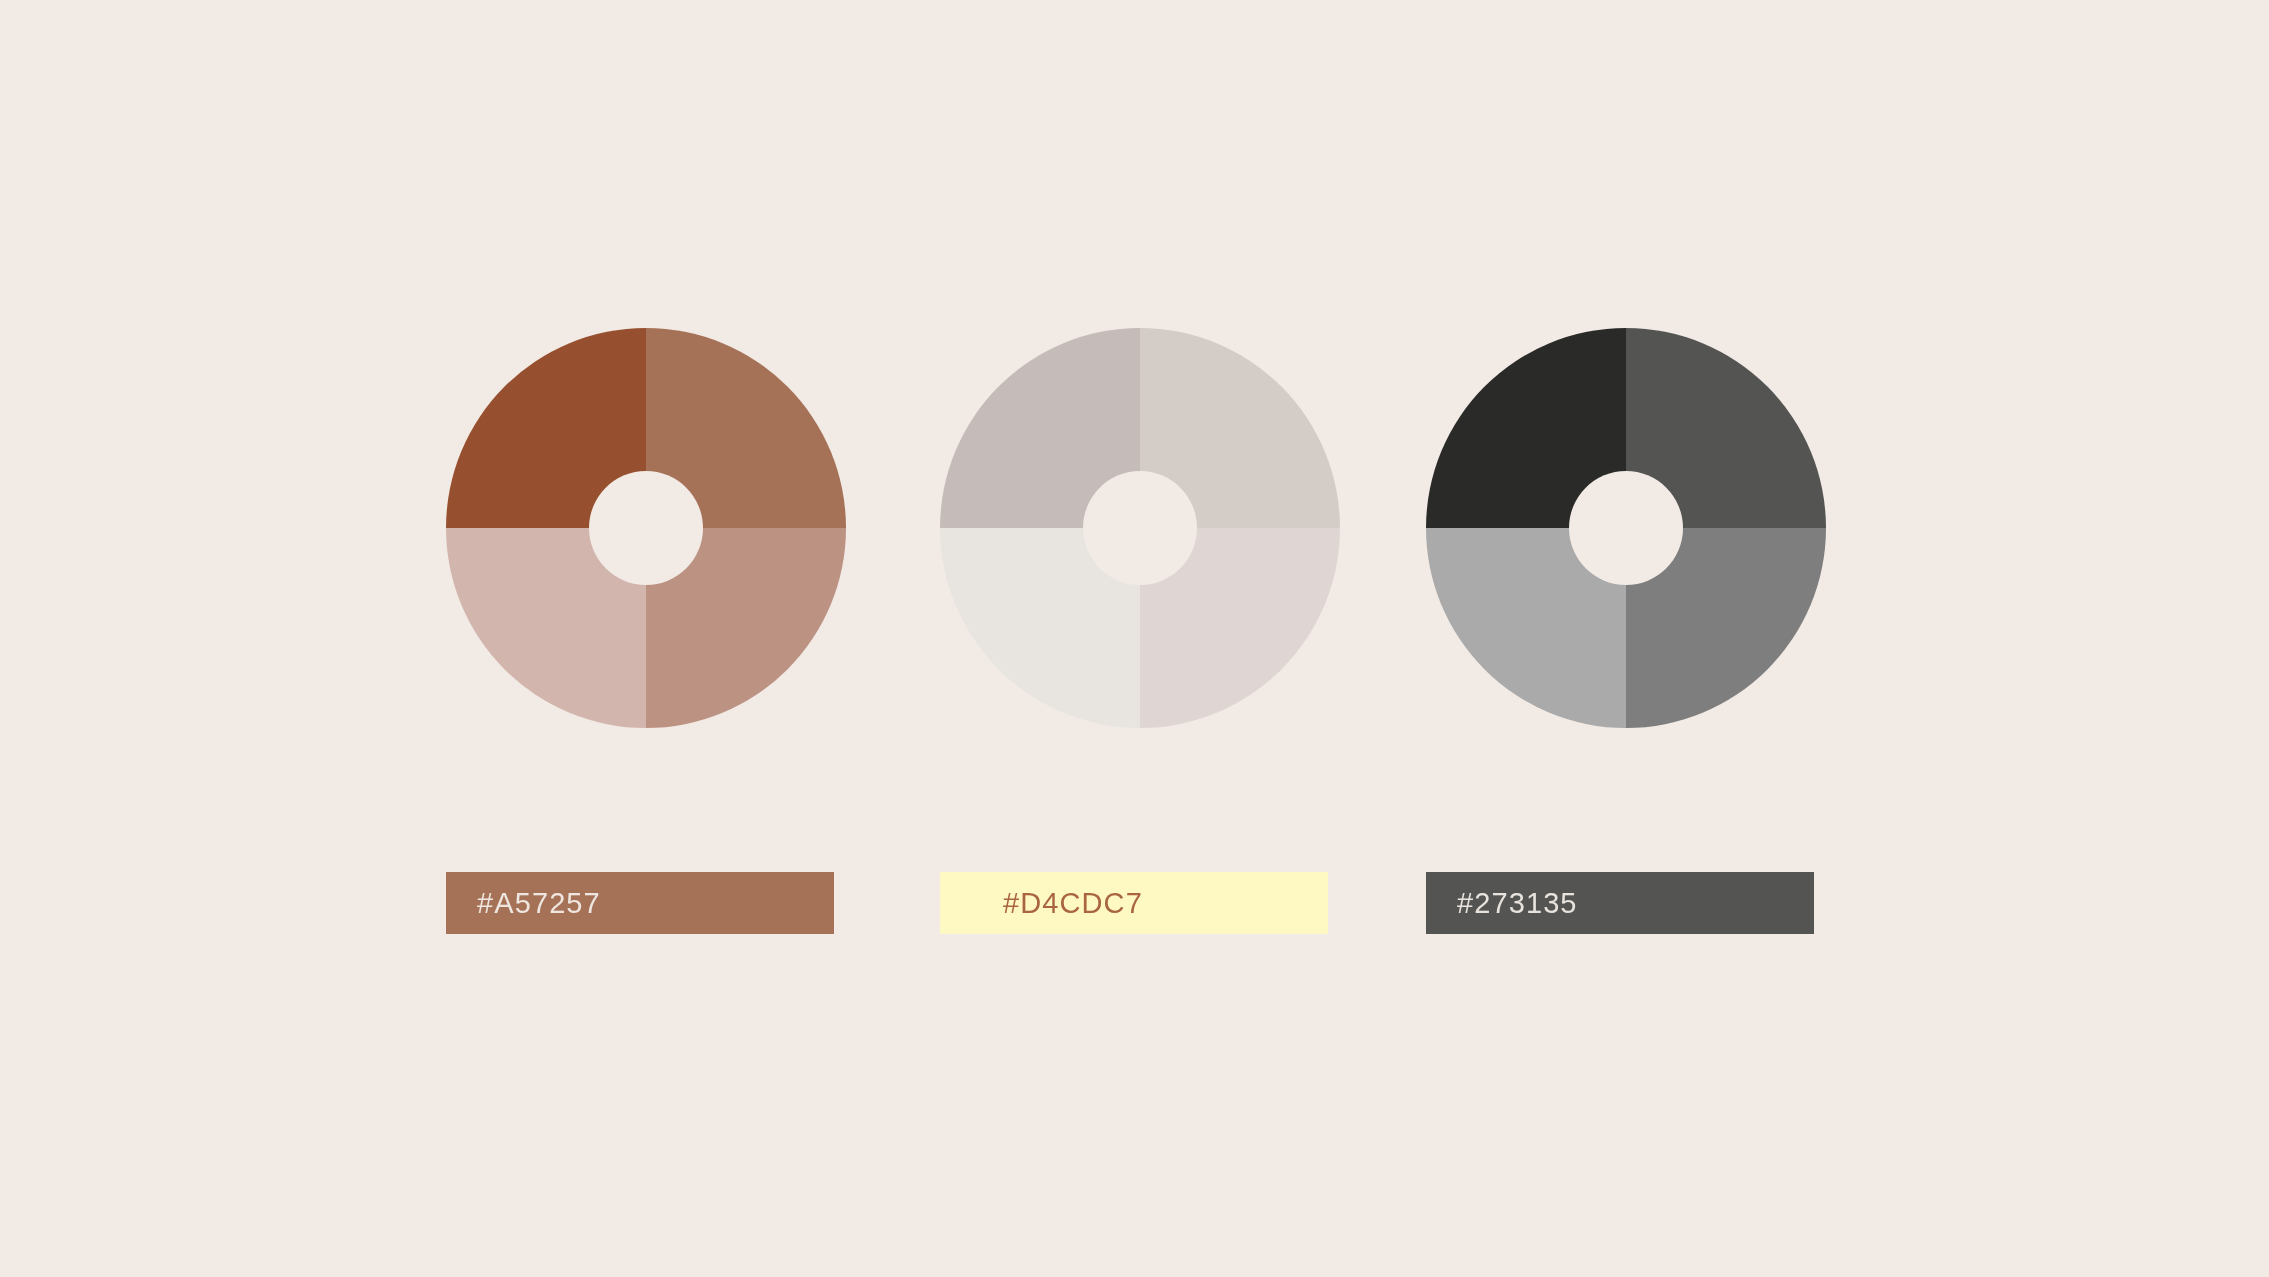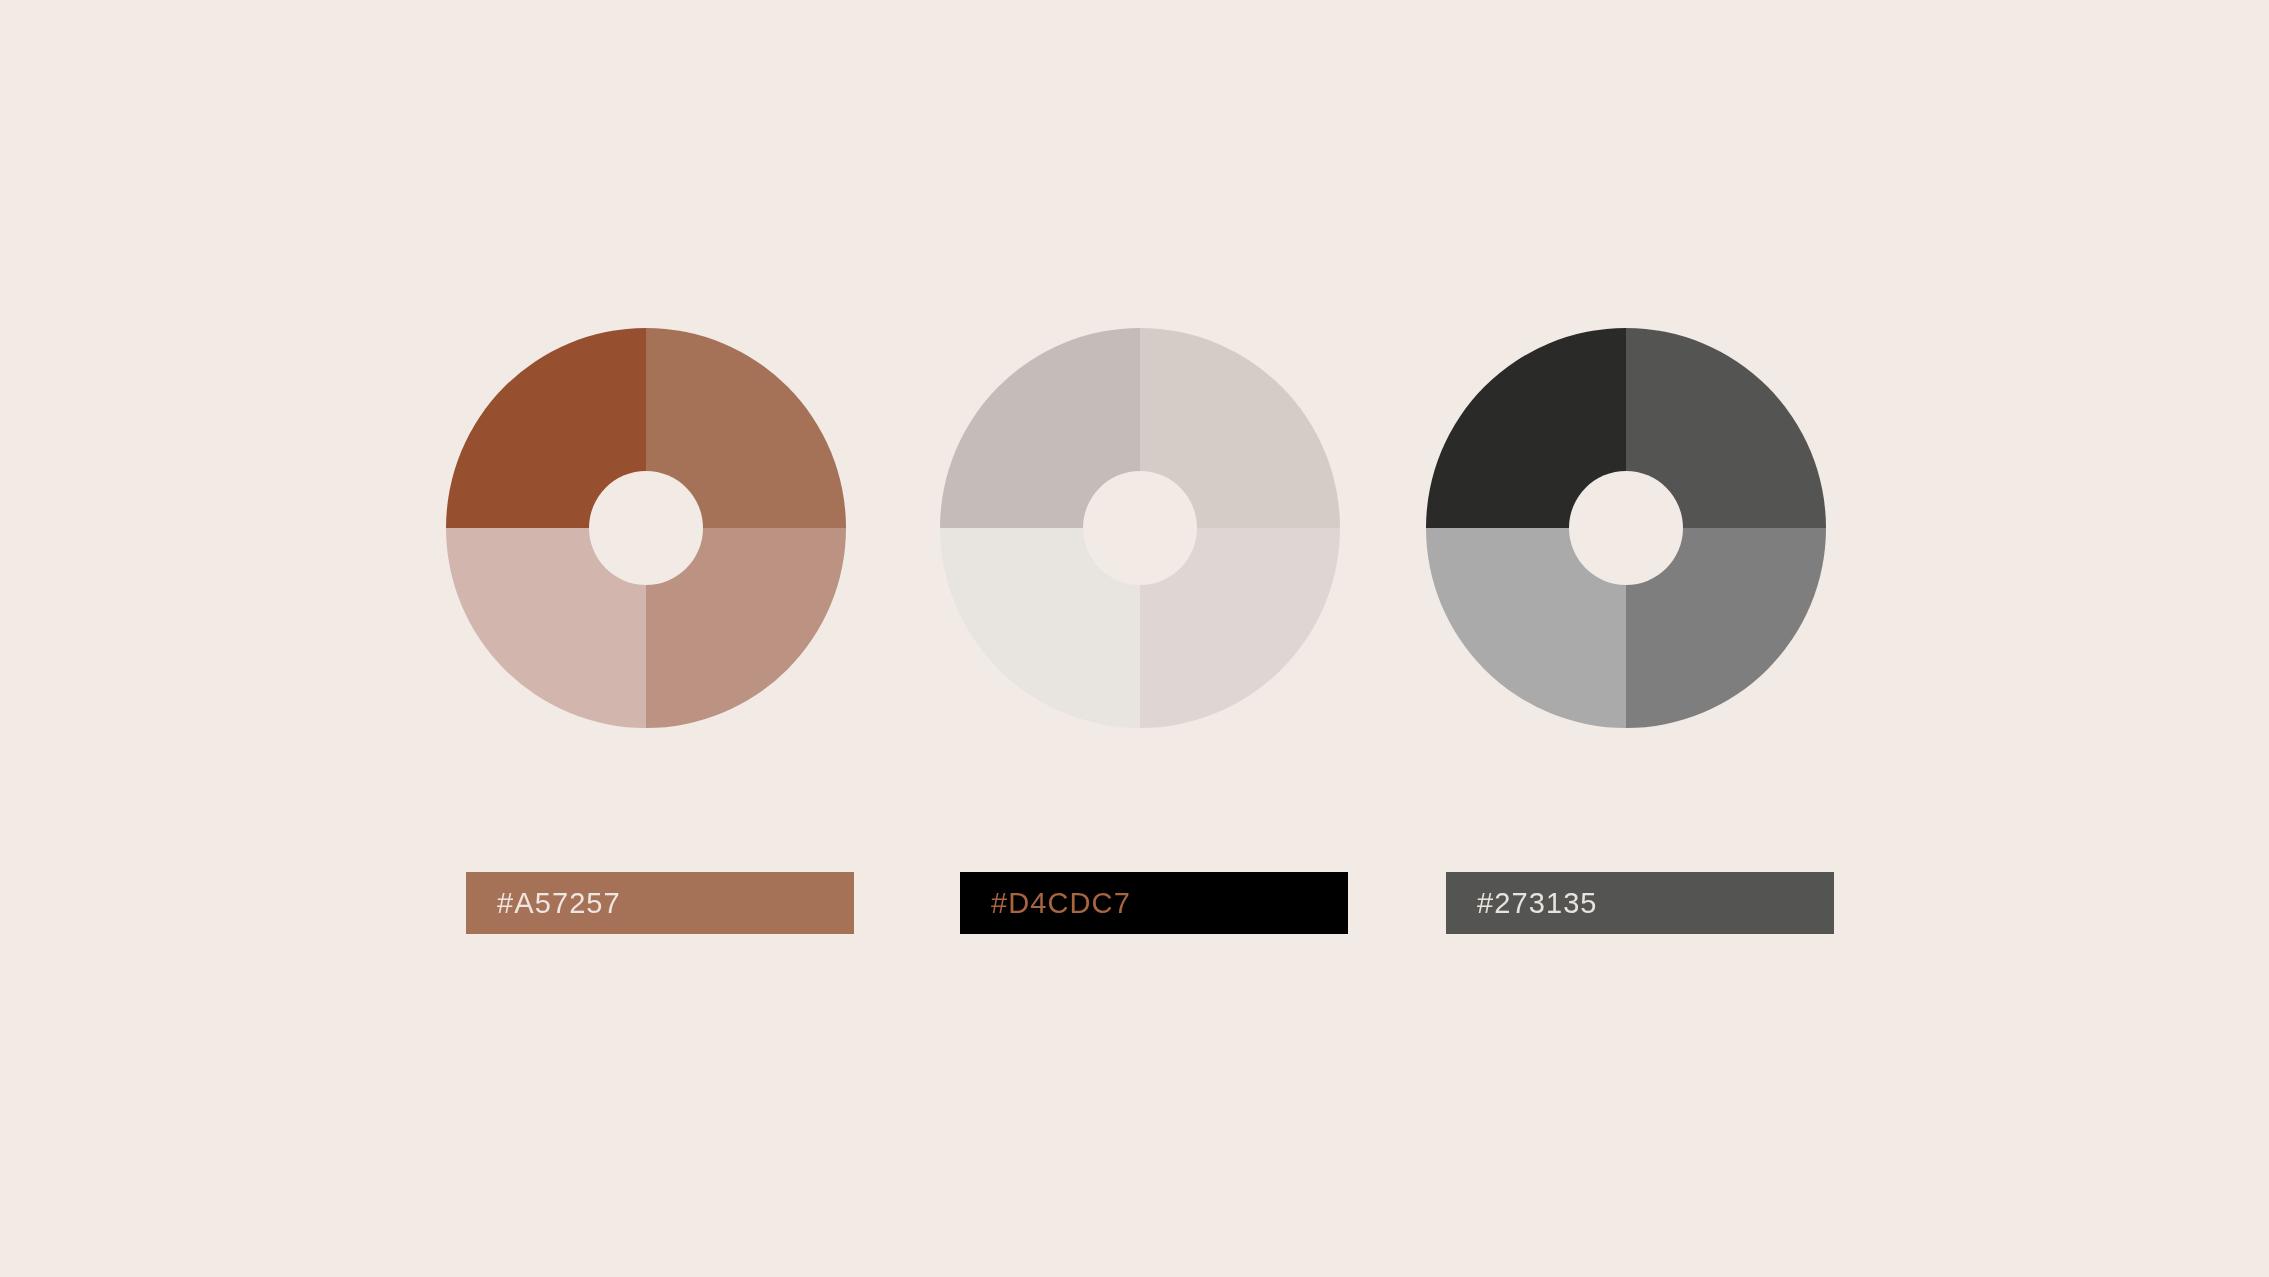--- a/index.html
+++ b/index.html
@@ -71,21 +71,21 @@
     height: 114px;
     margin-left: -57px;
     margin-top: -57px;
     border-radius: 50%;
     background: #F2EAE5;
   }
 
   
   .swatches-row {
     position: absolute;
-    left: 466px;
+    left: 446px;
     top: 872px;
     width: 1380px;
     height: 62px;
   }
 
   .swatch-bar {
     position: absolute;
     top: 0;
     width: 388px;
     height: 62px;
@@ -143,21 +143,21 @@
     </div>
 
   </div>
 
   <div class="swatches-row">
 
     <div class="swatch-bar s0" style="background: rgb(165, 114, 87);">
       <span class="swatch-label" style="color: rgb(239, 230, 224);">#A57257</span>
     </div>
 
-    <div class="swatch-bar s1" style="background: #000000;">
+    <div class="swatch-bar s1" style="background: #fef9c3; padding-left: 32px;">
       <span class="swatch-label" style="color: rgb(168, 101, 63);">#D4CDC7</span>
     </div>
 
     <div class="swatch-bar s2" style="background: rgb(84, 85, 83);">
       <span class="swatch-label" style="color: rgb(233, 227, 221);">#273135</span>
     </div>
 
   </div>
 
 </div>

